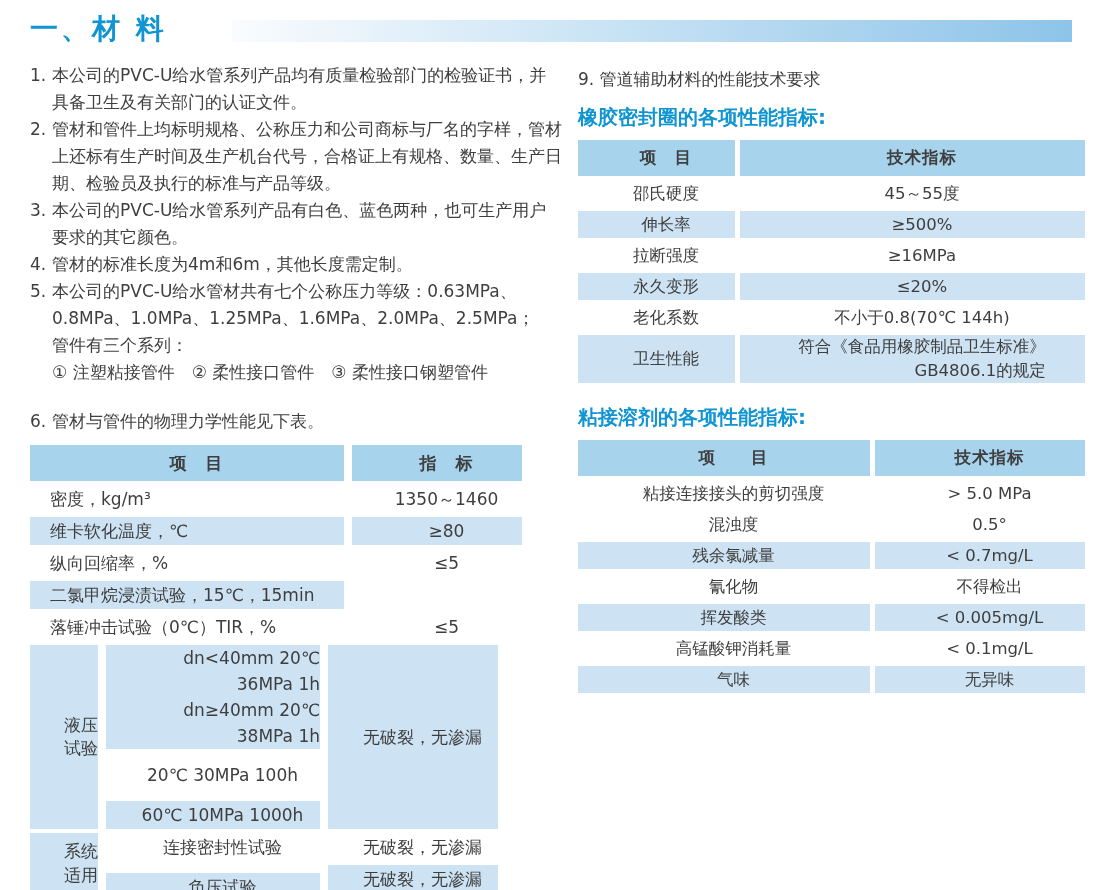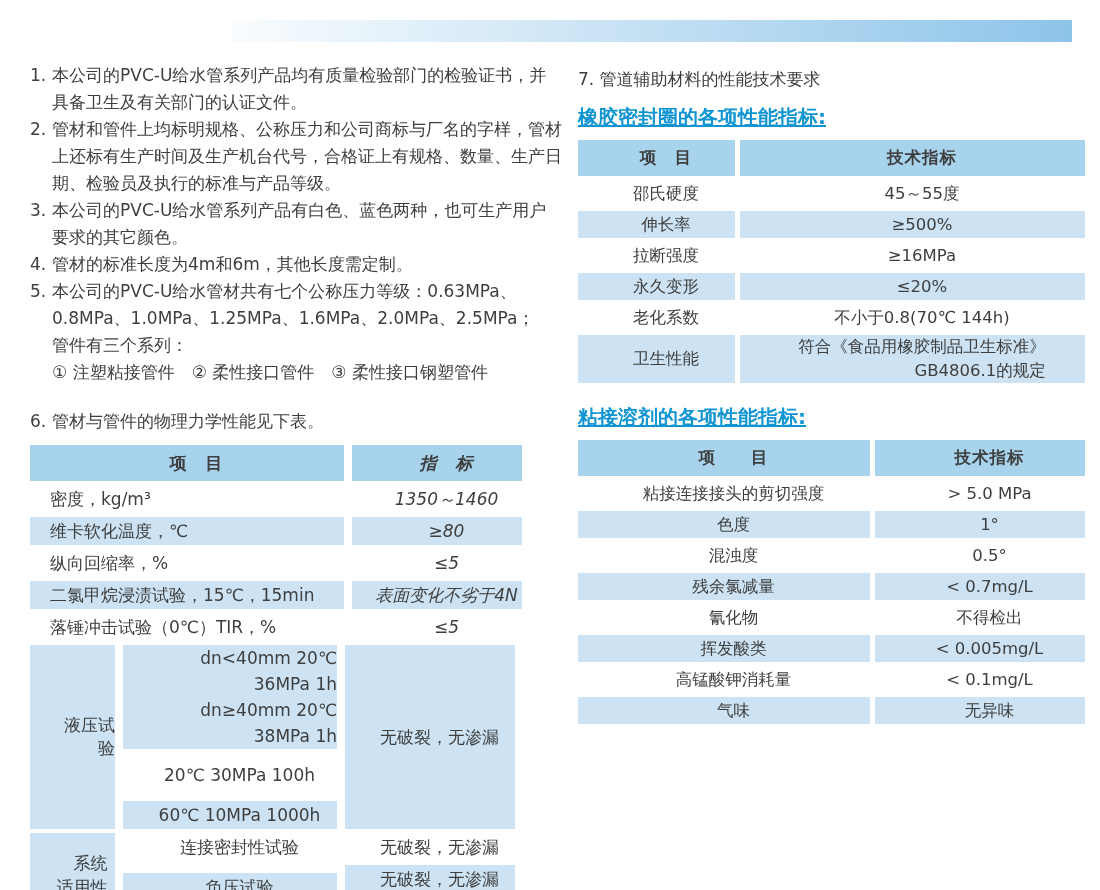--- a/index.html
+++ b/index.html
@@ -28,46 +28,47 @@
   .center { justify-content:center; text-align:right; }
   .alt { background:#cde3f4; }
   .hd  { background:#a7d3ed; font-weight:bold; min-height:36px; justify-content:center;
          letter-spacing:1px; }
   .multiline { white-space:pre-line; line-height:24px; }
 
   
   .ltable { margin-top:10px; width:492px; }
   .lrow { display:flex; gap:8px; margin-bottom:4px; }
   .c1 { width:314px; }
-  .c2 { width:170px;font-style:italic; }
+  .c2 { width:170px; }
   .lab { padding-left:20px; }
-  .cL { width:85px;  align-self:stretch; }
+  .cL { width:68px;  align-self:stretch; }
   .cM { width:214px; display:flex; flex-direction:column; gap:12px; }
   .cRcol { width:170px; display:flex; flex-direction:column; gap:4px; }
   .cR { width:170px; align-self:stretch; }
   .h2l { min-height:52px; line-height:26px; }
 
   
   .item7 { font-size:17px; line-height:26px; }
-  .sec-heading { margin-top:12px; font-size:20px; font-weight:bold; color:#1095d2;text-decoration:underline; }
+  .sec-heading { margin-top:12px; font-size:20px; font-weight:bold; color:#1095d2; }
   .rtable { margin-top:9px; width:507px; }
   .rrow { display:flex; gap:5px; margin-bottom:4px; }
   .t1c1 { width:157px; } .t1c2 { width:345px; }
   .t2c1 { width:292px; } .t2c2 { width:210px; }
   .rtable .cell { min-height:27px; font-size:16.5px; }
   .rtable .hd { min-height:36px; }
   .v2l { min-height:52px; }
   .sec-heading-2 { margin-top:21px; }
 </style>
 </head>
 <body>
 
 <div class="page">
 
   <div class="band"></div>
+  <h1 class="page-title">一、材 料</h1>
 
   <div class="left-col">
 
     <div class="item">
       <span class="num">1.</span>
       <div class="txt">本公司的PVC-U给水管系列产品均有质量检验部门的检验证书，并具备卫生及有关部门的认证文件。</div>
     </div>
     <div class="item">
       <span class="num">2.</span>
       <div class="txt">管材和管件上均标明规格、公称压力和公司商标与厂名的字样，管材上还标有生产时间及生产机台代号，合格证上有规格、数量、生产日期、检验员及执行的标准与产品等级。</div>
@@ -105,21 +106,20 @@
       <div class="lrow">
         <div class="cell c1 lab alt">维卡软化温度，℃</div>
         <div class="cell c2 center alt">≥80</div>
       </div>
       <div class="lrow">
         <div class="cell c1 lab">纵向回缩率，%</div>
         <div class="cell c2 center">≤5</div>
       </div>
       <div class="lrow">
         <div class="cell c1 lab alt">二氯甲烷浸渍试验，15℃，15min</div>
-        <div class="cell c2 center alt">表面变化不劣于4N</div>
       </div>
       <div class="lrow">
         <div class="cell c1 lab">落锤冲击试验（0℃）TIR，%</div>
         <div class="cell c2 center">≤5</div>
       </div>
 
       <div class="lrow">
         <div class="cell cL center alt">液压试验</div>
         <div class="cM">
           <div class="cell center alt multiline h2l">dn&lt;40mm 20℃ 36MPa 1h
@@ -145,21 +145,21 @@
           <div class="cell center">无破裂，无渗漏</div>
         </div>
       </div>
 
     </div>
 
   </div>
 
   <div class="right-col">
 
-    <div class="item7">7. 管道辅助材料的性能技术要求</div>
+    <div class="item7">9. 管道辅助材料的性能技术要求</div>
 
     <div class="sec-heading">橡胶密封圈的各项性能指标:</div>
 
     <div class="rtable">
       <div class="rrow">
         <div class="cell t1c1 hd">项　目</div>
         <div class="cell t1c2 hd">技术指标</div>
       </div>
       <div class="rrow">
         <div class="cell t1c1 center">邵氏硬度</div>
@@ -193,24 +193,20 @@
     <div class="rtable">
       <div class="rrow">
         <div class="cell t2c1 hd">项　　目</div>
         <div class="cell t2c2 hd">技术指标</div>
       </div>
       <div class="rrow">
         <div class="cell t2c1 center">粘接连接接头的剪切强度</div>
         <div class="cell t2c2 center">&gt; 5.0 MPa</div>
       </div>
       <div class="rrow">
-        <div class="cell t2c1 center alt">色度</div>
-        <div class="cell t2c2 center alt">1°</div>
-      </div>
-      <div class="rrow">
         <div class="cell t2c1 center">混浊度</div>
         <div class="cell t2c2 center">0.5°</div>
       </div>
       <div class="rrow">
         <div class="cell t2c1 center alt">残余氯减量</div>
         <div class="cell t2c2 center alt">&lt; 0.7mg/L</div>
       </div>
       <div class="rrow">
         <div class="cell t2c1 center">氰化物</div>
         <div class="cell t2c2 center">不得检出</div>

